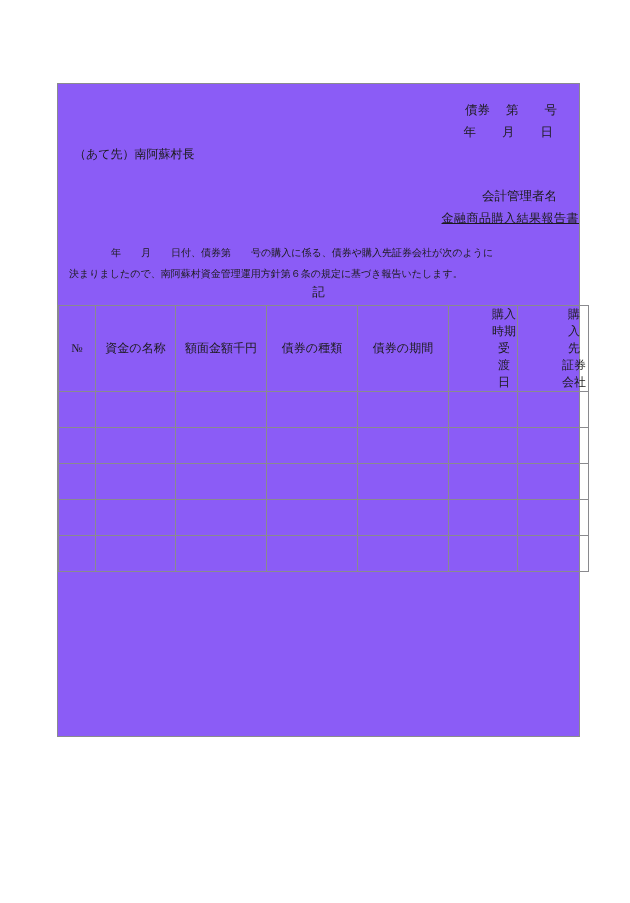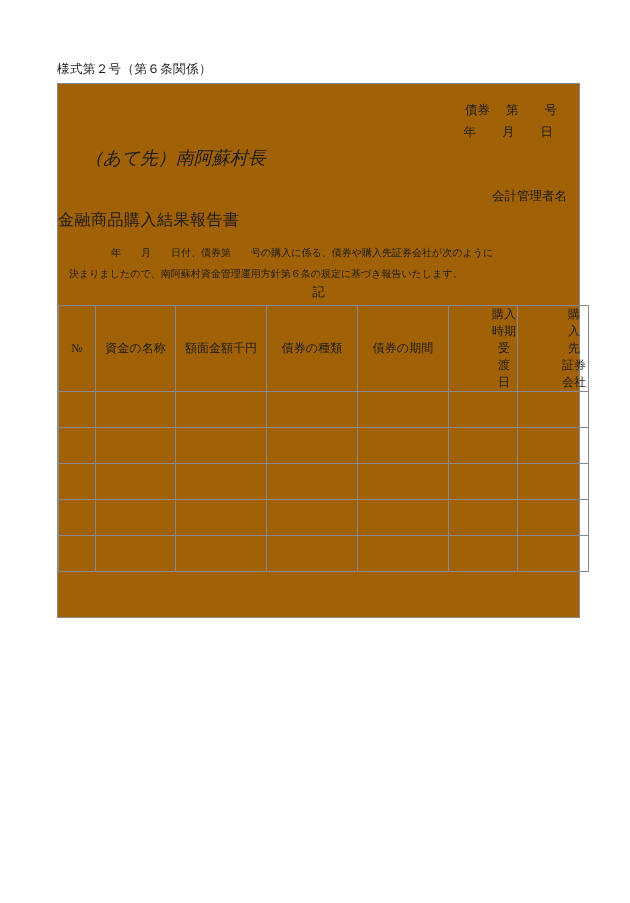--- a/index.html
+++ b/index.html
@@ -30,24 +30,24 @@
     letter-spacing: 0.4px;
     white-space: nowrap;
   }
 
   
   .frame {
     position: absolute;
     left: 57px;
     top: 83px;
     width: 523px;
-    height: 535px;
+    height: 654px;
     border: 1px solid #8a8a8e;
     box-sizing: border-box;
-    background: #a16207;
+    background: #8b5cf6;
   }
 
   .frame-inner {
     position: relative;
     width: 100%;
     height: 100%;
   }
 
   
   .bond-line {
@@ -63,45 +63,45 @@
     top: 40px;
     font-size: 12.5px;
     white-space: nowrap;
   }
   .gap-s { display: inline-block; width: 16px; }
   .gap-m { display: inline-block; width: 26px; }
 
   
   .addressee {
     position: absolute;
-    left: 27px;
+    left: 16px;
     top: 62px;
-    font-size: 18px;
-    white-space: nowrap;
-    font-style: italic;
+    font-size: 12px;
+    white-space: nowrap;
   }
 
   
   .signer {
     position: absolute;
-    right: 12px;
+    right: 22px;
     top: 104px;
     font-size: 12.5px;
     white-space: nowrap;
   }
 
   
   .doc-title {
     position: absolute;
     left: 0;
     right: 0;
     top: 126px;
-    text-align: left;
-    font-size: 16px;
+    text-align: right;
+    font-size: 12px;
     letter-spacing: 0.5px;
+    text-decoration: underline;
   }
 
   
   .body-text {
     position: absolute;
     left: 11px;
     right: 6px;
     top: 158px;
     font-size: 10px;
     line-height: 21px;
@@ -169,21 +169,20 @@
     top: 636px;
     font-size: 12.5px;
     white-space: nowrap;
   }
 </style>
 </head>
 <body>
 
 <div class="page">
 
-  <div class="form-no">様式第２号（第６条関係）</div>
 
   <div class="frame">
     <div class="frame-inner">
 
       <div class="bond-line"><span>債券</span><span class="gap-s"></span><span>第</span><span class="gap-m"></span><span>号</span></div>
 
       <div class="date-line"><span>年</span><span class="gap-m"></span><span>月</span><span class="gap-m"></span><span>日</span></div>
 
       <div class="addressee">（あて先）南阿蘇村長</div>
 

